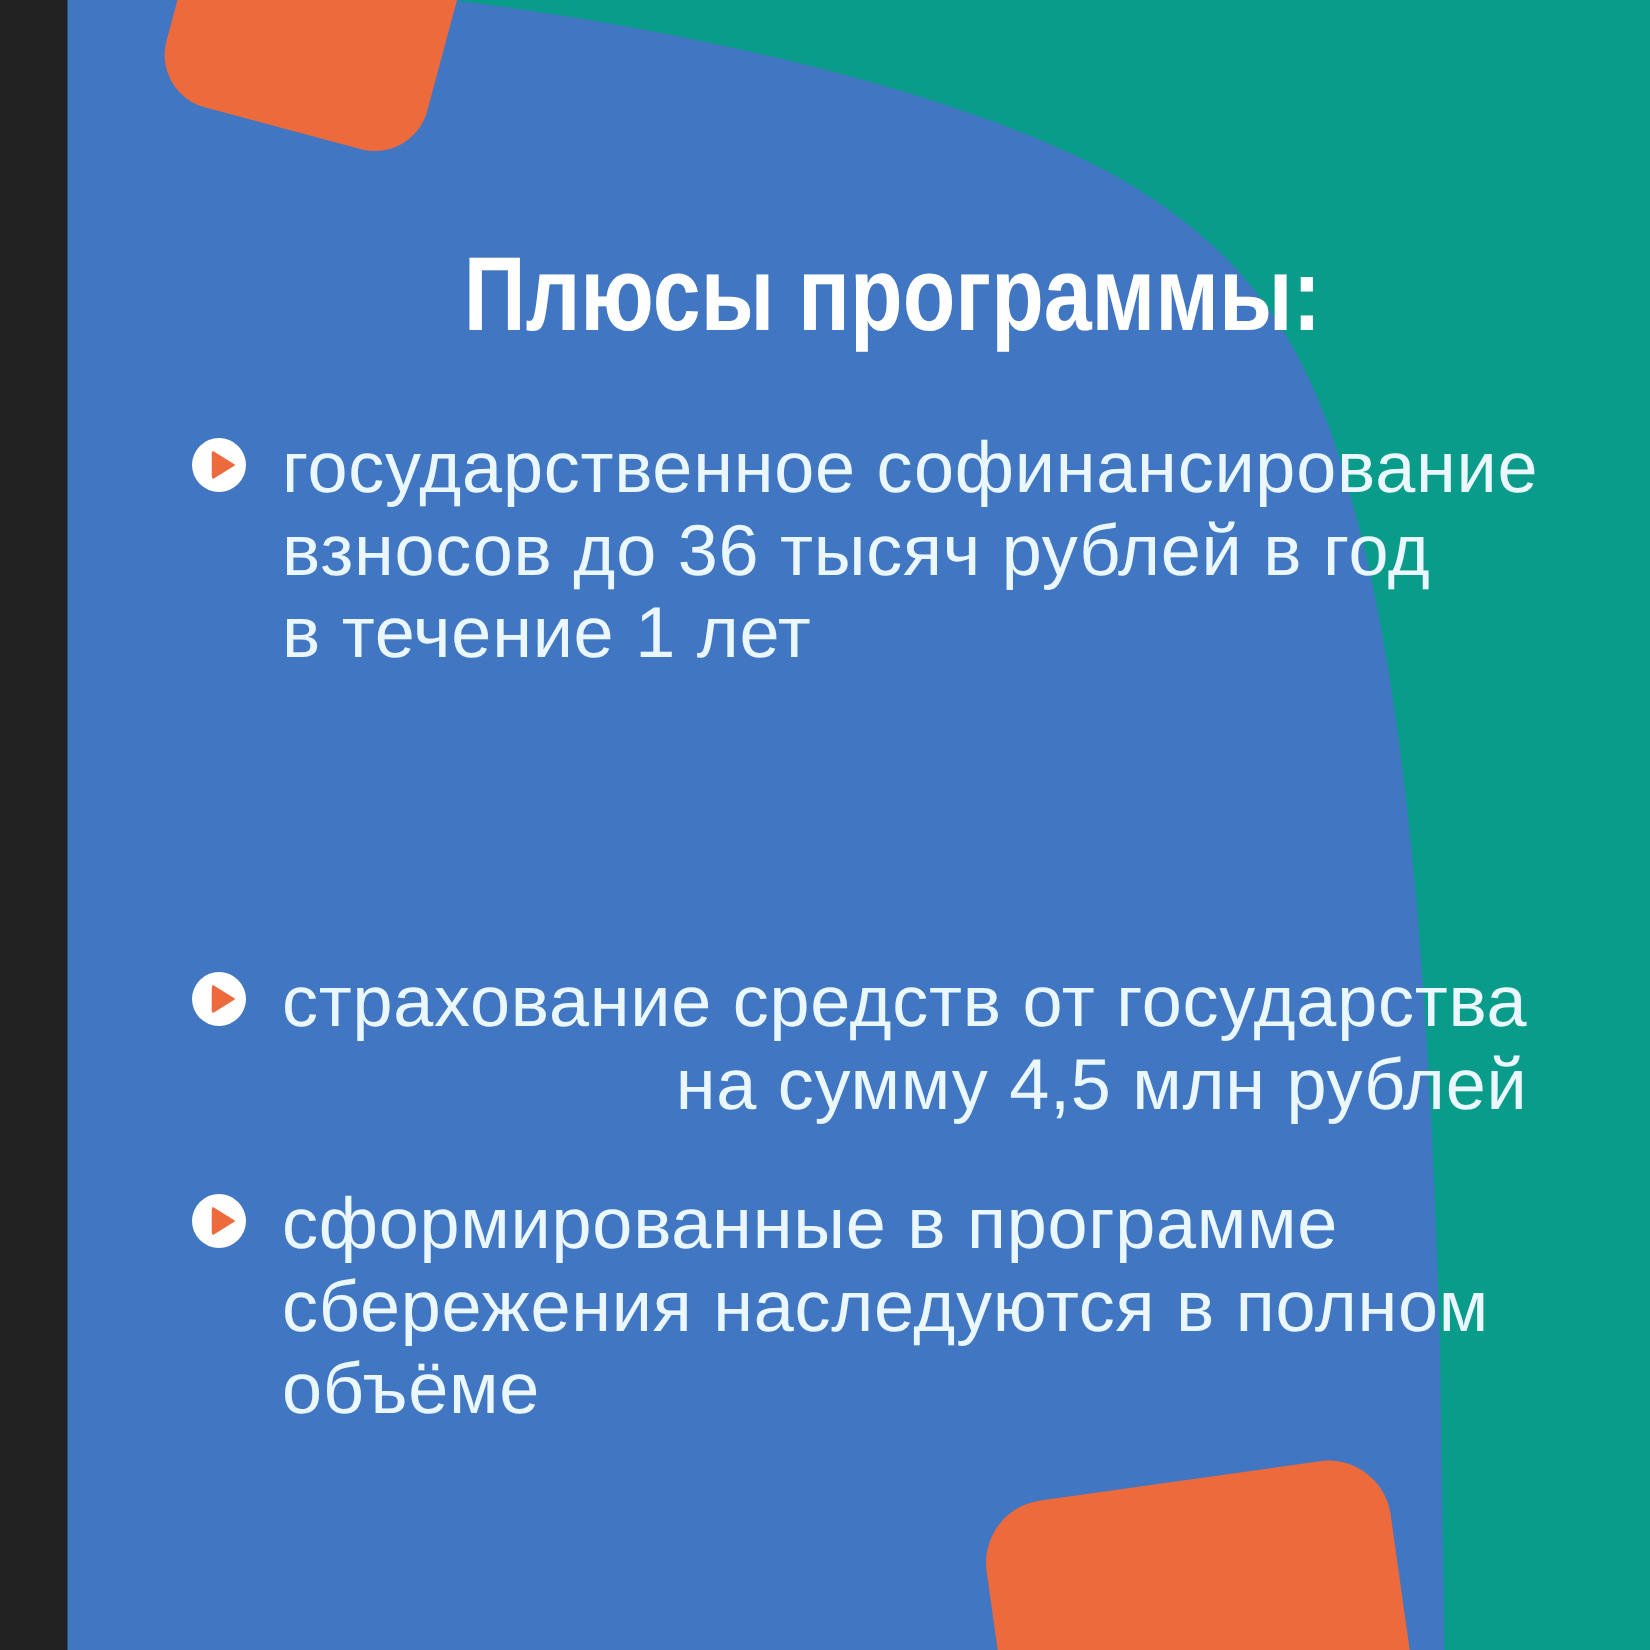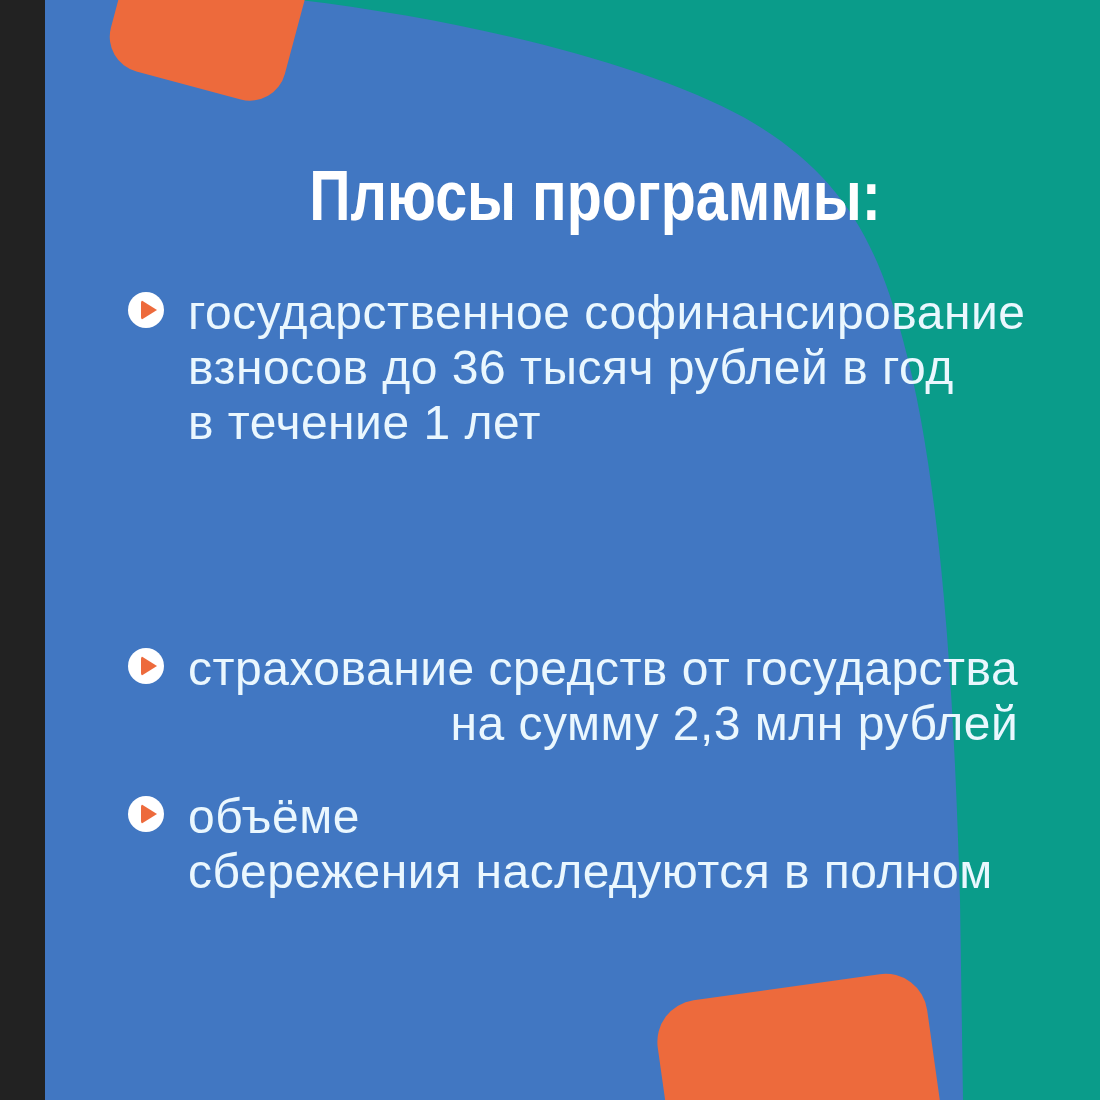--- a/index.html
+++ b/index.html
@@ -98,28 +98,29 @@
       </div>
     </div>
 
 
     <div class="bullet b3">
       <div class="bullet-icon">
           <div class="play-tri"></div>
         </div>
       <div class="bullet-text">
         <div>страхование средств от государства</div>
-        <div>на сумму 2,3 млн рублей</div>
+        <div>на сумму 4,5 млн рублей</div>
       </div>
     </div>
 
     <div class="bullet b4">
       <div class="bullet-icon">
           <div class="play-tri"></div>
         </div>
       <div class="bullet-text">
+        <div>сформированные в программе</div>
+        <div>сбережения наследуются в полном</div>
         <div>объёме</div>
-        <div>сбережения наследуются в полном</div>
       </div>
     </div>
 
   </div>
 </div>
 
 </body></html>

